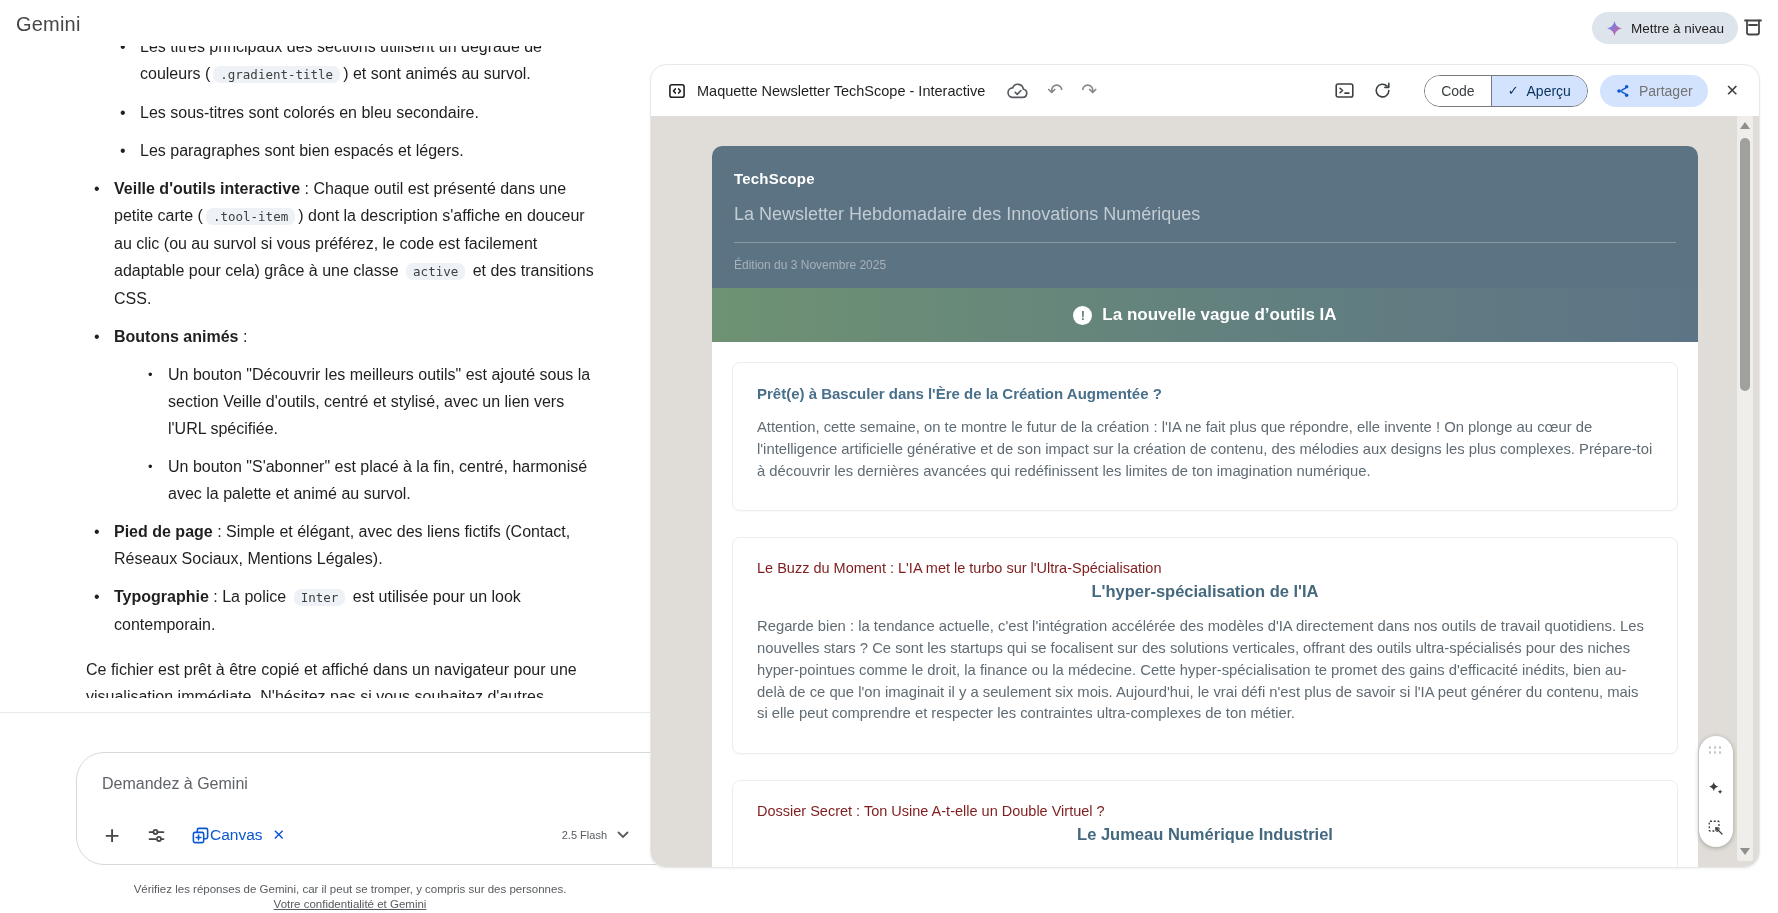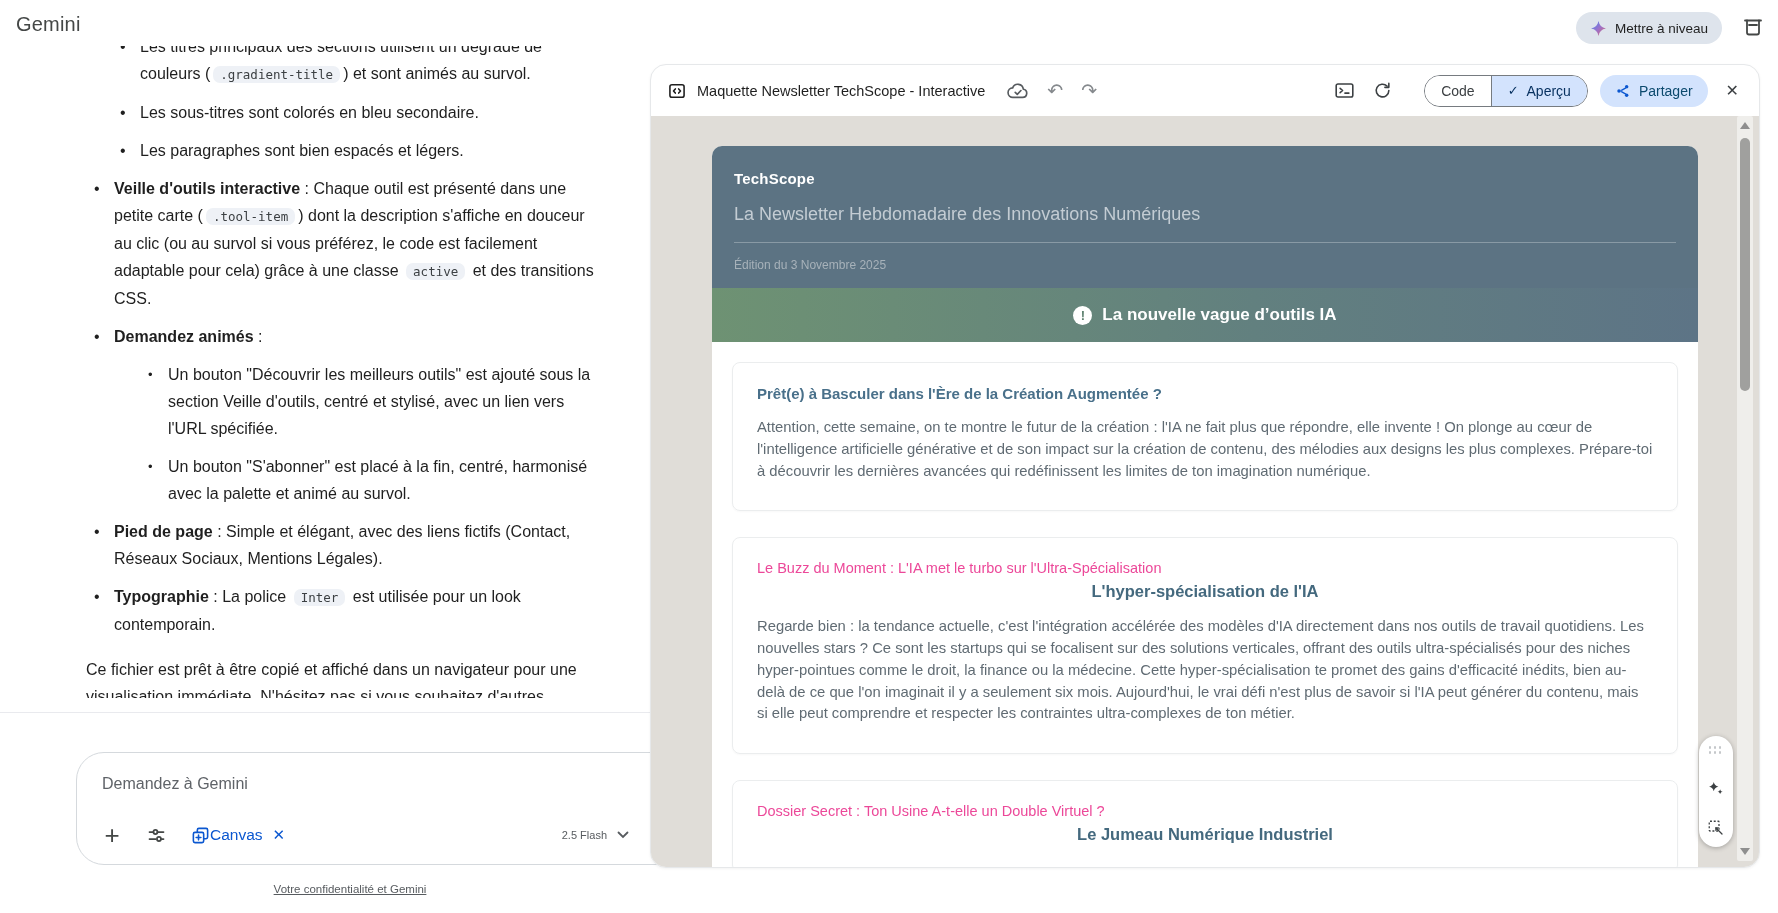--- a/index.html
+++ b/index.html
@@ -1,21 +1,21 @@
 <!DOCTYPE html>
 <html><head>
 <meta charset="utf-8">
 <style>
   * { margin:0; padding:0; box-sizing:border-box; }
   html,body { width:1778px; height:913px; overflow:hidden; background:#fff;
     font-family:"Liberation Sans", sans-serif; }
 
   
   .brand { position:absolute; left:16px; top:13px; font-size:20px; color:#444746; letter-spacing:.2px; }
-  .upgrade-btn { position:absolute; right:56px; top:12px; height:32px; padding:0 14px;
+  .upgrade-btn { position:absolute; right:40px; top:12px; height:32px; padding:0 14px;
     background:#dee4ec; border:none; border-radius:16px; display:flex; align-items:center; gap:8px;
     font-size:13.5px; color:#1f1f1f; font-family:inherit; cursor:pointer; }
   .trash-btn { position:absolute; right:12px; top:14px; width:26px; height:26px; border:none; background:none; cursor:pointer; padding:0; }
 
   
   .chat-clip { position:absolute; left:86px; top:46px; width:512px; height:652px; overflow:hidden; }
   .chat-inner { margin-top:-13px; font-size:16px; line-height:27px; color:#1f1f1f; }
   ul.lvl { list-style:none; }
   ul.lvl > li { position:relative; padding-left:28px; margin-bottom:11px; }
   ul.lvl > li::before { content:"•"; position:absolute; left:8px; top:0; color:#1f1f1f; }
@@ -57,42 +57,42 @@
   .panel-header { position:absolute; left:0; top:0; right:0; height:51px; display:flex; align-items:center; padding:0 16px; }
   .doc-title { font-size:14.5px; color:#1f1f1f; margin-left:10px; margin-right:22px; white-space:nowrap; cursor:text; }
   .hicon { border:none; background:none; cursor:pointer; padding:0; display:flex; align-items:center; margin-right:18px; }
   .undo-redo { font-size:19px; color:#85898d; line-height:1; }
   .toggle { display:flex; align-items:center; border:1px solid #767b80; border-radius:17px; overflow:hidden; height:32px; margin:0 12px 0 14px; }
   .seg { height:100%; display:flex; align-items:center; gap:8px; padding:0 16px; font-size:14px;
     border:none; cursor:pointer; font-family:inherit; }
   .seg-code { background:#fff; color:#3c4043; border-right:1px solid #767b80; }
   .seg-apercu { background:#d3e3fd; color:#06305f; }
   .seg .check { font-size:13px; }
-  .share-btn { height:32px; display:flex; align-items:center; gap:8px; background:#d3e3fd; color:#0c4a6e;
+  .share-btn { height:32px; display:flex; align-items:center; gap:8px; background:#d3e3fd; color:#737373;
     border:none; border-radius:16px; padding:0 15px; font-size:14px; font-family:inherit; cursor:pointer; margin-right:14px; }
   .close-btn { border:none; background:none; font-size:16px; color:#3c4043; cursor:pointer; padding:2px 4px; }
 
   
   .preview { position:absolute; left:0; top:51px; right:0; bottom:0; background:#e0ddd8; overflow:hidden; }
   .nl { width:986px; margin:30px auto 0; background:#fff; border-radius:10px 10px 0 0; min-height:800px; }
   .nl-header { background:#5c7383; border-radius:10px 10px 0 0; padding:24px 22px 16px; }
   .nl-brand { color:#fff; font-size:15px; font-weight:700; letter-spacing:.2px; }
   .nl-tagline { color:#c3ccd3; font-size:18px; margin-top:17px; font-weight:400; }
   .nl-hr { border-top:1px solid rgba(255,255,255,.28); margin-top:17px; }
   .nl-edition { color:#a7b2ba; font-size:12px; margin-top:15px; }
   .nl-banner { height:54px; display:flex; align-items:center; justify-content:center; gap:10px;
     background:linear-gradient(90deg,#6e9273 0%,#62807f 55%,#5d7486 100%); }
   .nl-banner .excl { width:19px; height:19px; border-radius:50%; background:#fff; color:#5f8270;
     font-weight:700; font-size:13px; display:flex; align-items:center; justify-content:center; }
   .nl-banner .txt { color:#fff; font-size:17px; font-weight:700; }
   .nl-content { padding:20px 20px 10px; }
   .nl-card { border:1px solid #ebedee; border-radius:8px; padding:22px 24px 28px; margin-bottom:26px;
     box-shadow:0 1px 2px rgba(0,0,0,.03); }
   .nl-card h2 { color:#49708a; font-size:15px; font-weight:700; }
-  .nl-kicker { color:#ec4899; font-size:14.5px; }
+  .nl-kicker { color:#7f1d1d; font-size:14.5px; }
   .nl-card h3 { color:#44697e; font-size:16.5px; font-weight:700; margin-top:6px;text-align:center; }
   .nl-card p { color:#606b73; font-size:14.8px; line-height:1.47; margin-top:15px; }
 
   
   .sb-track { position:absolute; right:6px; top:51px; bottom:6px; width:16px; background:#efeeeb; border-radius:2px; }
   .sb-up, .sb-down { position:absolute; left:3px; width:0; height:0; border-left:5px solid transparent; border-right:5px solid transparent; cursor:pointer; }
   .sb-up { top:6px; border-bottom:7px solid #8f8f8f; }
   .sb-down { bottom:6px; border-top:7px solid #8f8f8f; }
   .sb-thumb { position:absolute; left:3px; top:22px; width:10px; height:253px; background:#a0a09e; border-radius:6px; cursor:grab; }
 
@@ -135,21 +135,21 @@
 <div class="chat-clip">
   <div class="chat-inner">
     <ul class="lvl indent2">
       <li><span>Les titres principaux des sections utilisent un dégradé de couleurs (</span><span class="chip">.gradient-title</span><span>) et sont animés au survol.</span></li>
       <li><span>Les sous-titres sont colorés en bleu secondaire.</span></li>
       <li><span>Les paragraphes sont bien espacés et légers.</span></li>
     </ul>
     <ul class="lvl">
       <li><span class="b">Veille d'outils interactive</span><span> : Chaque outil est présenté dans une petite carte (</span><span class="chip">.tool-item</span><span>) dont la description s'affiche en douceur au clic (ou au survol si vous préférez, le code est facilement adaptable pour cela) grâce à une classe </span><span class="chip">active</span><span> et des transitions CSS.</span></li>
       <li>
-        <span><span class="b">Demandez animés</span><span> :</span></span>
+        <span><span class="b">Boutons animés</span><span> :</span></span>
         <ul class="sub">
           <li><span>Un bouton "Découvrir les meilleurs outils" est ajouté sous la section Veille d'outils, centré et stylisé, avec un lien vers l'URL spécifiée.</span></li>
           <li><span>Un bouton "S'abonner" est placé à la fin, centré, harmonisé avec la palette et animé au survol.</span></li>
         </ul>
       </li>
       <li><span class="b">Pied de page</span><span> : Simple et élégant, avec des liens fictifs (Contact, Réseaux Sociaux, Mentions Légales).</span></li>
       <li><span class="b">Typographie</span><span> : La police </span><span class="chip">Inter</span><span> est utilisée pour un look contemporain.</span></li>
     </ul>
     <p class="closing-p">Ce fichier est prêt à être copié et affiché dans un navigateur pour une visualisation immédiate. N'hésitez pas si vous souhaitez d'autres ajustements !</p>
   </div>
@@ -193,20 +193,21 @@
         <rect x="9" y="2" width="6" height="12" rx="3" fill="#444746"></rect>
         <path d="M5 11a7 7 0 0 0 14 0"></path>
           <path d="M12 18v4"></path>
           <path d="M8 23h8"></path>
       </svg>
     </button>
   </div>
 </div>
 
 <div class="disclaimer">
+  <div>Vérifiez les réponses de Gemini, car il peut se tromper, y compris sur des personnes.</div>
   <div><a href="#">Votre confidentialité et Gemini</a></div>
 </div>
 
 <div class="panel">
 
   <div class="panel-header">
     <span style="display:flex">
       <svg width="20" height="20" viewBox="0 0 24 24" fill="none" stroke="#1f1f1f" stroke-width="1.9" stroke-linecap="round" stroke-linejoin="round">
         <rect x="3.5" y="4.5" width="17" height="15" rx="2.5"></rect>
         <path d="M10 9.5 7.8 12l2.2 2.5M14 9.5l2.2 2.5L14 14.5"></path>

